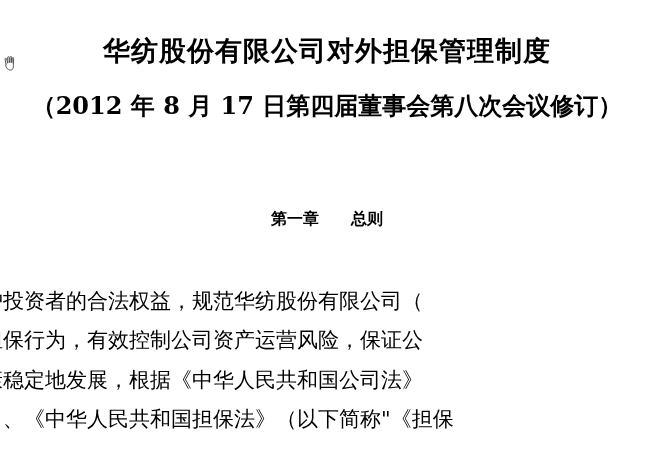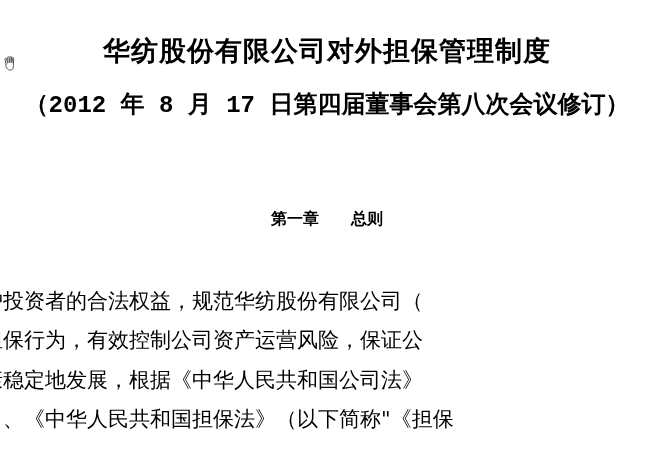--- a/index.html
+++ b/index.html
@@ -48,21 +48,20 @@
   }
   .doc-subtitle {
     text-align: center;
     font-size: 24px;
     font-weight: bold;
     margin: 0;
     padding-top: 22px;
     line-height: 1.3;
     white-space: nowrap;
     letter-spacing: 0px;
-    font-family: Liberation Mono, monospace;
   }
   .chapter-heading {
     text-align: center;
     font-size: 16px;
     font-weight: bold;
     margin: 0;
     padding-top: 88px;
     line-height: 1.3;
     white-space: nowrap;
   }

